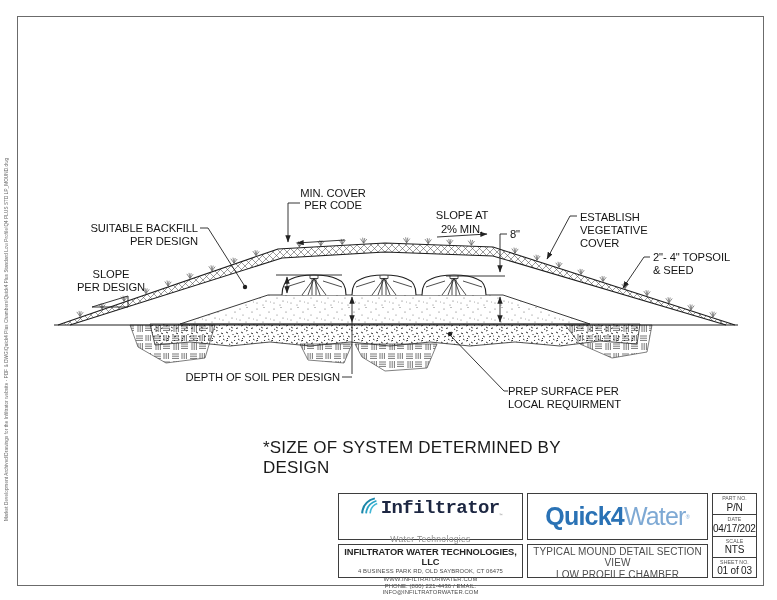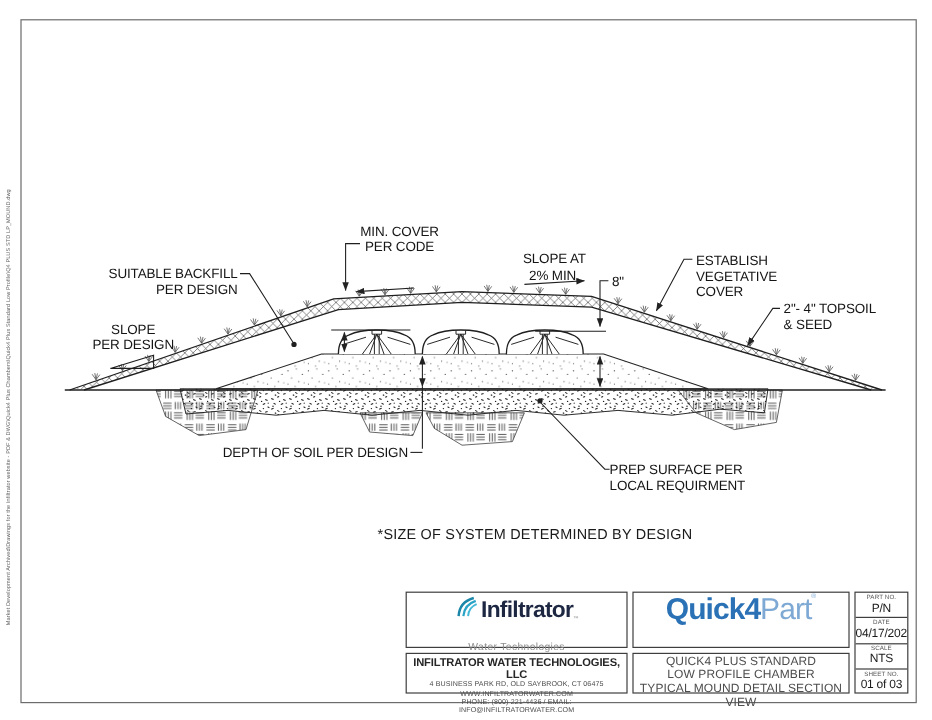--- a/index.html
+++ b/index.html
@@ -4,36 +4,36 @@
 <style>
   html,body{margin:0;padding:0;background:#fff;}
   body{width:777px;height:600px;position:relative;overflow:hidden;
        font-family:"Liberation Sans",sans-serif;color:#111;}
   .sheet-border{position:absolute;left:17px;top:16px;width:745px;height:568px;
        border:1px solid #6b6b6b;}
   .side-note{position:absolute;left:4px;top:521px;transform:rotate(-90deg);
        transform-origin:0 0;font-size:4.6px;color:#666;white-space:nowrap;letter-spacing:.1px;}
   svg.draw{position:absolute;left:0;top:0;width:777px;height:600px;}
   svg.draw text{font-family:"Liberation Sans",sans-serif;font-size:11.2px;fill:#151515;letter-spacing:-.1px;}
-  .design-note{position:absolute;left:263px;top:438px;width:314px;text-align:right;
-       font-size:12px;color:#1a1a1a;letter-spacing:.2px;}
+  .design-note{position:absolute;left:263px;top:438px;width:314px;text-align:left;
+       font-size:17px;color:#1a1a1a;letter-spacing:.2px;}
   
   .tb{position:absolute;left:338px;top:493px;width:419px;height:85px;font-size:10px;}
   .tb .box{position:absolute;border:1px solid #3e3e3e;background:#fff;box-sizing:border-box;}
   .tb-logo{left:0;top:0;width:185px;height:47px;text-align:center;padding-top:3px;}
-  .tb-q4{left:189px;top:0;width:181px;height:47px;display:flex;justify-content:center;}
+  .tb-q4{left:189px;top:0;width:181px;height:47px;display:flex;align-items:center;justify-content:center;}
   .tb-company{left:0;top:51px;width:185px;height:34px;text-align:center;padding-top:2px;}
   .tb-title{left:189px;top:51px;width:181px;height:34px;text-align:center;padding-top:1px;}
   .tb-fields{left:374px;top:0;width:45px;height:85px;}
   .tb-fields .cell{height:21.25px;box-sizing:border-box;border-bottom:1px solid #3e3e3e;text-align:center;overflow:hidden;}
   .tb-fields .cell:last-child{border-bottom:none;}
   .f-label{font-size:5.2px;color:#555;display:block;margin-top:1px;letter-spacing:.1px;}
   .f-value{font-size:10px;color:#1a1a1a;display:block;margin-top:.5px;letter-spacing:-.2px;}
   
-  .il-row{display:flex;align-items:flex-end;justify-content:center;height:21px;}
+  .il-row{display:flex;align-items:flex-end;justify-content:center;height:21px;font-family:Liberation Mono, monospace;}
   .il-name{font-size:19px;font-weight:700;color:#1d2742;letter-spacing:-.6px;line-height:19px;}
   .il-tm{font-size:4.5px;color:#8a8a8a;vertical-align:top;}
   .il-sub{font-size:8.6px;color:#8d8d8d;letter-spacing:.3px;margin-top:16px;}
   .il-ads{font-size:6px;color:#9a9a9a;margin-top:1px;}
   .il-ads .slashes{color:#6cb33f;font-weight:900;font-style:italic;font-size:9px;letter-spacing:-1px;}
   .il-ads .ads{color:#141414;font-weight:900;font-style:italic;font-size:9.6px;letter-spacing:0;}
   
   .q4-bold{font-size:25px;font-weight:700;color:#2a72b5;letter-spacing:-.8px;}
   .q4-light{font-size:25px;font-weight:400;color:#7ea9d4;letter-spacing:-.8px;}
   .q4-reg{font-size:5.5px;color:#7ea9d4;vertical-align:top;}
@@ -206,35 +206,34 @@
     </div>
     <div class="il-sub">Water Technologies</div>
     <div class="il-ads">
       <span>Part of</span>
       <span class="slashes">//</span><span class="ads">ADS</span>
     </div>
   </div>
 
   <div class="box tb-q4">
     <span class="q4-bold">Quick4</span>
-      <span class="q4-light">Part</span>
+      <span class="q4-light">Water</span>
       <span class="q4-reg">®</span>
   </div>
 
   <div class="box tb-company">
     <div class="co-name">INFILTRATOR WATER TECHNOLOGIES, LLC</div>
     <div class="co-line">4 BUSINESS PARK RD, OLD SAYBROOK, CT 06475</div>
     <div class="co-line">WWW.INFILTRATORWATER.COM</div>
     <div class="co-line">PHONE: (800) 221-4436 / EMAIL: INFO@INFILTRATORWATER.COM</div>
   </div>
 
   <div class="box tb-title">
-    <div class="dt-line">QUICK4 PLUS STANDARD</div>
+    <div class="dt-line">TYPICAL MOUND DETAIL SECTION VIEW</div>
     <div class="dt-line">LOW PROFILE CHAMBER</div>
-    <div class="dt-line">TYPICAL MOUND DETAIL SECTION VIEW</div>
   </div>
 
   <div class="box tb-fields">
     <div class="cell">
       <span class="f-label">PART NO.</span>
       <span class="f-value">P/N</span>
     </div>
     <div class="cell">
       <span class="f-label">DATE</span>
       <span class="f-value">04/17/2025</span>

